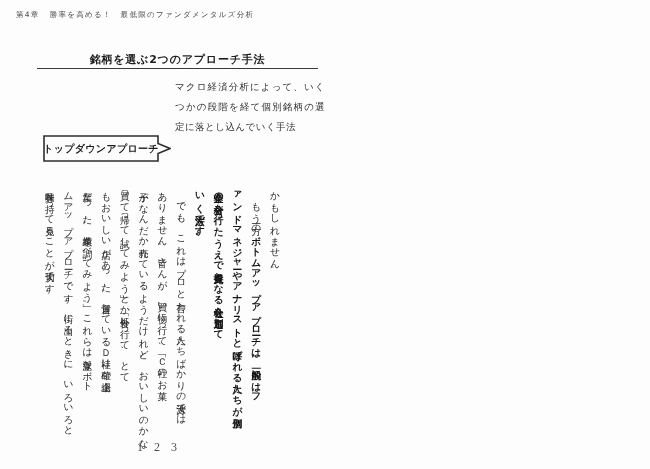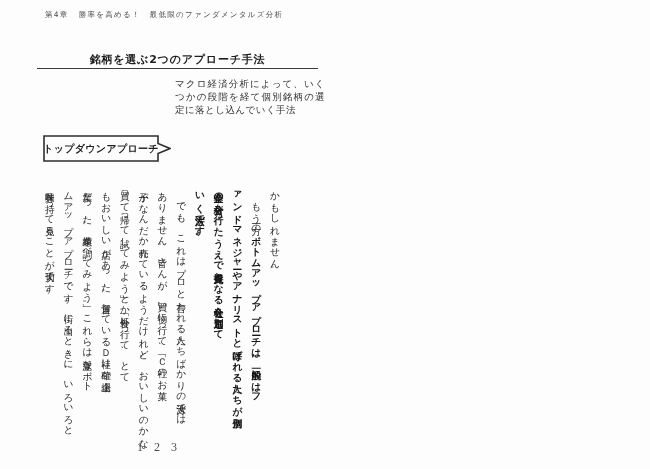--- a/index.html
+++ b/index.html
@@ -7,21 +7,21 @@
     width:650px;height:469px;background:#fdfdfd;overflow:hidden;position:relative;
     font-family:"DejaVu Serif", serif;color:#262626;
   }
   .page{position:absolute;top:0;height:469px;background:#fdfdfd;}
   #page-left{left:0;width:325px;}
   #page-right{left:325px;width:325px;}
 
   
   .running-head{
     position:absolute;left:16px;top:10px;font-family:"DejaVu Sans", sans-serif;
-    font-size:7.5px;letter-spacing:1.3px;color:#4a4a4a;white-space:nowrap;margin-left:29px;
+    font-size:7.5px;letter-spacing:1.3px;color:#4a4a4a;white-space:nowrap;
   }
   .running-head .gap{display:inline-block;width:10px;}
 
   
   .diagram-title{
     position:absolute;left:37px;top:52px;width:281px;text-align:center;
     font-family:"DejaVu Sans", sans-serif;font-weight:700;font-size:11px;
     letter-spacing:0.8px;color:#1e1e1e;
   }
   .diagram-rule{position:absolute;left:37px;top:68px;width:281px;height:1.4px;background:#3a3a3a;}
@@ -29,21 +29,21 @@
   .approach-box svg{position:absolute;left:0;top:0;}
   .approach-box .label{
     position:absolute;left:0;top:0;width:116px;height:27px;display:flex;align-items:center;justify-content:center;
     font-family:"DejaVu Sans", sans-serif;font-weight:700;font-size:10px;letter-spacing:0.3px;color:#1e1e1e;
     white-space:nowrap;
   }
   #box-top{top:82px;}
   #box-bottom{top:135px;}
   .approach-desc{
     position:absolute;left:175px;width:150px;
-    font-family:"DejaVu Sans", sans-serif;font-size:9.5px;line-height:13px;
+    font-family:"DejaVu Sans", sans-serif;font-size:9.5px;line-height:20px;
     letter-spacing:0.45px;color:#333;text-align:justify;
   }
   #desc-top{top:77px;}
   #desc-bottom{top:136px;}
 
   
   .vbody{
     position:absolute;writing-mode:vertical-rl;text-orientation:mixed;
     font-family:"DejaVu Serif", serif;color:#262626;
   }

